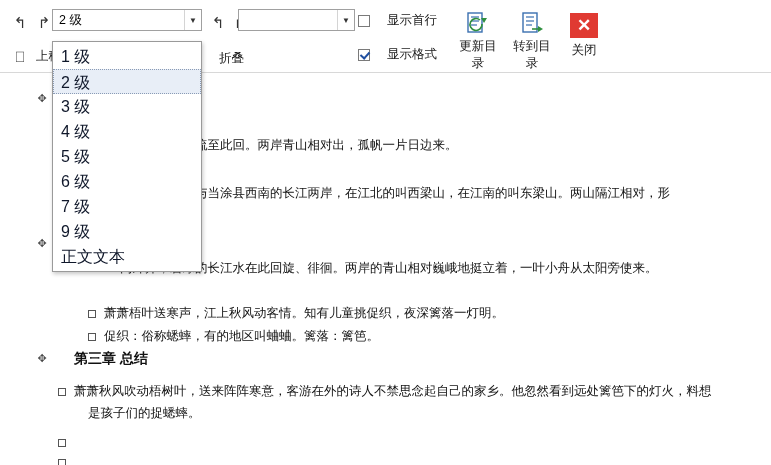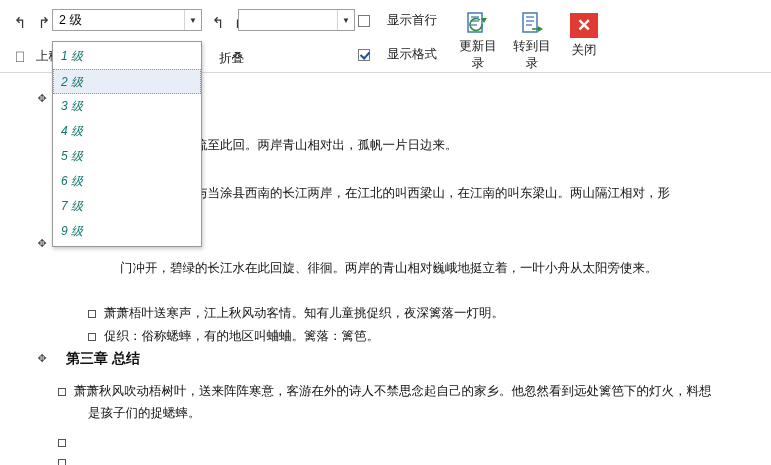--- a/index.html
+++ b/index.html
@@ -204,45 +204,45 @@
     color: #4a4a4a;
     font-size: 11px;
     display: flex;
     align-items: center;
     justify-content: center;
   }
   .heading {
     font-size: 14px;
     font-weight: bold;
     color: #111;
+    margin-left: 8px;
   }
   .para { max-width: 700px; }
 
   
   .dropdown {
     position: absolute;
     left: 52px;
     top: 41px;
     width: 150px;
     background: #ffffff;
     border: 1px solid #9a9a9a;
     box-shadow: 1px 2px 4px rgba(0,0,0,0.22);
     z-index: 50;
     padding: 2px 0;
     box-sizing: border-box;
   }
   .dd-item {
     height: 25px;
     line-height: 25px;
     padding-left: 8px;
-    font-size: 12px;
-    color: #0f766e;
+    font-size: 16px;
+    color: #0f172a;
     box-sizing: border-box;
     white-space: nowrap;
-    font-style: italic;
   }
   .dd-item.selected {
     background: #e8eef7;
     border: 1px dotted #8a9bb5;
     padding-left: 7px;
   }
 </style>
 </head>
 <body>
 
@@ -378,13 +378,14 @@
 
 <div class="dropdown">
   <div class="dd-item">1 级</div>
   <div class="dd-item selected">2 级</div>
   <div class="dd-item">3 级</div>
   <div class="dd-item">4 级</div>
   <div class="dd-item">5 级</div>
   <div class="dd-item">6 级</div>
   <div class="dd-item">7 级</div>
   <div class="dd-item">9 级</div>
+  <div class="dd-item">正文文本</div>
 </div>
 
 </body></html>

